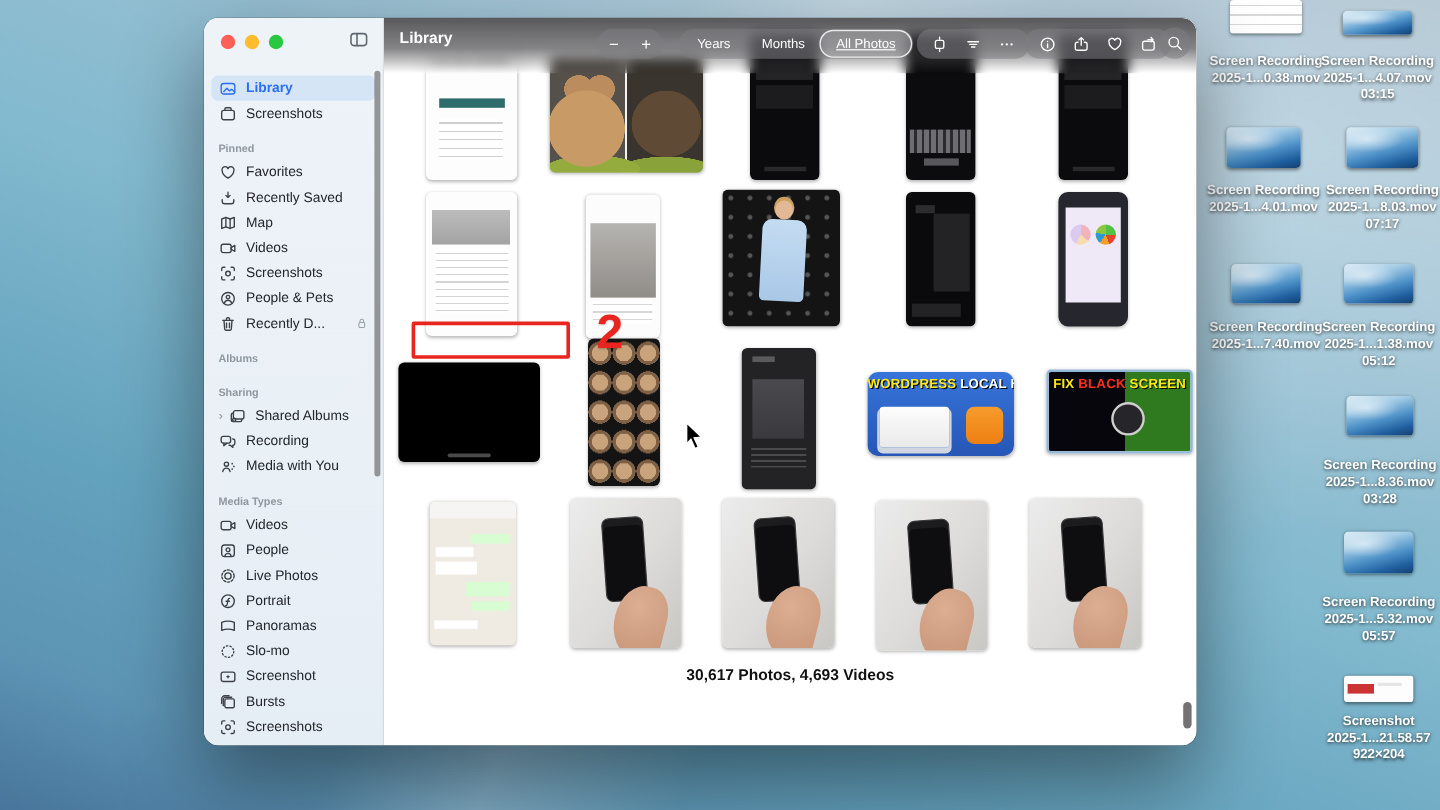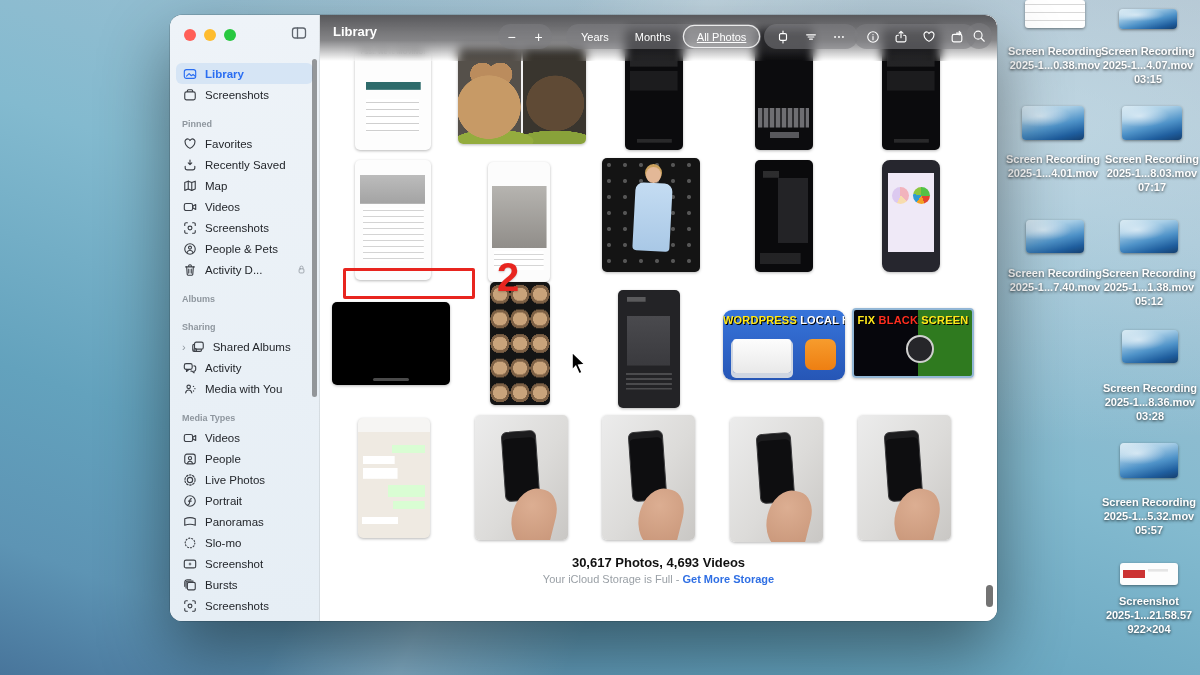--- a/index.html
+++ b/index.html
@@ -338,21 +338,21 @@
             <span>People &amp; Pets</span>
           </div>
           <div class="sb-item">
             <span class="ic">
               <svg width="14" height="14" viewBox="0 0 16 16" fill="none" stroke="currentColor" stroke-width="1.3" stroke-linecap="round" stroke-linejoin="round">
                 <path d="M3 4.5h10M6.5 4.5V3.3A1.3 1.3 0 017.8 2h.4a1.3 1.3 0 011.3 1.3v1.2"></path>
                 <path d="M4.2 4.5l.6 8A1.5 1.5 0 006.3 14h3.4a1.5 1.5 0 001.5-1.5l.6-8"></path>
                 <path d="M6.6 7v4.5M9.4 7v4.5"></path>
               </svg>
             </span>
-            <span>Activity D...</span>
+            <span>Recently D...</span>
             <span class="sb-lock">
               <svg width="11" height="11" viewBox="0 0 16 16" fill="none" stroke="currentColor" stroke-width="1.3" stroke-linecap="round" stroke-linejoin="round">
                 <rect x="4.5" y="7" width="7" height="6" rx="1.5"></rect>
                 <path d="M5.8 7V5.2a2.2 2.2 0 014.4 0V7"></path>
               </svg>
             </span>
           </div>
           <div class="sb-header">Albums</div>
           <div class="sb-header">Sharing</div>
           <div class="sb-item">
@@ -367,21 +367,21 @@
             <span>Shared Albums</span>
           </div>
           <div class="sb-item">
             <span class="ic">
               <svg width="14" height="14" viewBox="0 0 16 16" fill="none" stroke="currentColor" stroke-width="1.3" stroke-linecap="round" stroke-linejoin="round">
                 <rect x="1.5" y="3" width="9" height="6.5" rx="2"></rect>
                 <path d="M4 9.5V12l3-2.5"></path>
                 <path d="M12.5 5.5h.3a1.7 1.7 0 011.7 1.7v2.6a1.7 1.7 0 01-1.7 1.7H12.6v2l-2.4-2H9"></path>
               </svg>
             </span>
-            <span>Activity</span>
+            <span>Recording</span>
           </div>
           <div class="sb-item">
             <span class="ic">
               <svg width="14" height="14" viewBox="0 0 16 16" fill="none" stroke="currentColor" stroke-width="1.3" stroke-linecap="round" stroke-linejoin="round">
                 <circle cx="6.5" cy="5.5" r="2"></circle>
                 <path d="M3 12.5c.5-2.2 1.8-3.3 3.5-3.3s3 1.1 3.5 3.3"></path>
                 <circle cx="12" cy="5" r=".8" fill="currentColor" stroke="none"></circle>
                 <circle cx="13.6" cy="7.6" r=".8" fill="currentColor" stroke="none"></circle>
                 <circle cx="12" cy="10.2" r=".8" fill="currentColor" stroke="none"></circle>
               </svg>
@@ -488,21 +488,21 @@
           <div class="photo t-ig-room" style="left: 168px; top: 147px; width: 62px; height: 120px;"></div>
           <div class="photo t-suit" style="left: 282px; top: 143px; width: 98px; height: 114px;"></div>
           <div class="photo t-phone-menu" style="left: 435px; top: 145px; width: 58px; height: 112px;"></div>
           <div class="photo t-pie" style="left: 562px; top: 145px; width: 58px; height: 112px;"></div>
           <div class="photo t-black" style="left: 12px; top: 287px; width: 118px; height: 83px;"></div>
           <div class="photo t-faces" style="left: 170px; top: 267px; width: 60px; height: 123px;"></div>
           <div class="photo t-vidphone" style="left: 298px; top: 275px; width: 62px; height: 118px;"></div>
           <div class="photo t-wp" style="left: 403px; top: 295px; width: 122px; height: 70px;">
             <span class="thumb-title"><span style="color: rgb(255, 232, 26);">WORDPRESS</span><span style="color: rgb(255, 255, 255);"> LOCAL HOST</span></span>
           </div>
-          <div class="photo t-obs" style="left: 532px; top: 293px; width: 122px; height: 70px;">
+          <div class="photo t-obs" style="left: 552px; top: 293px; width: 122px; height: 70px;">
             <span class="thumb-title"><span style="color: rgb(255, 232, 26);">FIX </span><span style="color: rgb(255, 45, 31);">BLACK</span><span style="color: rgb(255, 232, 26);"> SCREEN</span></span>
           </div>
           <div class="photo t-whatsapp" style="left: 38px; top: 403px; width: 72px; height: 120px;"></div>
           <div class="photo t-hand" style="left: 155px; top: 400px; width: 93px; height: 125px;"></div>
           <div class="photo t-hand" style="left: 282px; top: 400px; width: 93px; height: 125px;"></div>
           <div class="photo t-hand" style="left: 410px; top: 402px; width: 93px; height: 125px;"></div>
           <div class="photo t-hand" style="left: 538px; top: 400px; width: 93px; height: 125px;"></div>
         </div>
 
       <div class="toolbar">
@@ -566,23 +566,20 @@
               <svg width="14" height="14" viewBox="0 0 16 16" fill="none" stroke="currentColor" stroke-width="1.3" stroke-linecap="round" stroke-linejoin="round">
                 <circle cx="7" cy="7" r="4.5"></circle>
                 <path d="M10.6 10.6L14 14"></path>
               </svg>
             </span>
           </div>
       </div>
 
       <div class="stats">
         <div class="l1">30,617 Photos, 4,693 Videos</div>
-        <div class="l3">
-          <span>Your iCloud Storage is Full - </span><a href="#">Get More Storage</a>
-        </div>
       </div>
       <div class="content-scroll"></div>
     </div>
 
     <div class="anno-box"></div>
     <div class="anno-num">2</div>
   </div>
 
   <svg class="cursor" width="22" height="28" viewBox="0 0 22 28">
     <path d="M4 2l13 12.5-6.2.6 3.5 7.5-3.2 1.4-3.4-7.6L4 20.5z" fill="#000" stroke="#fff" stroke-width="1.6"></path>

